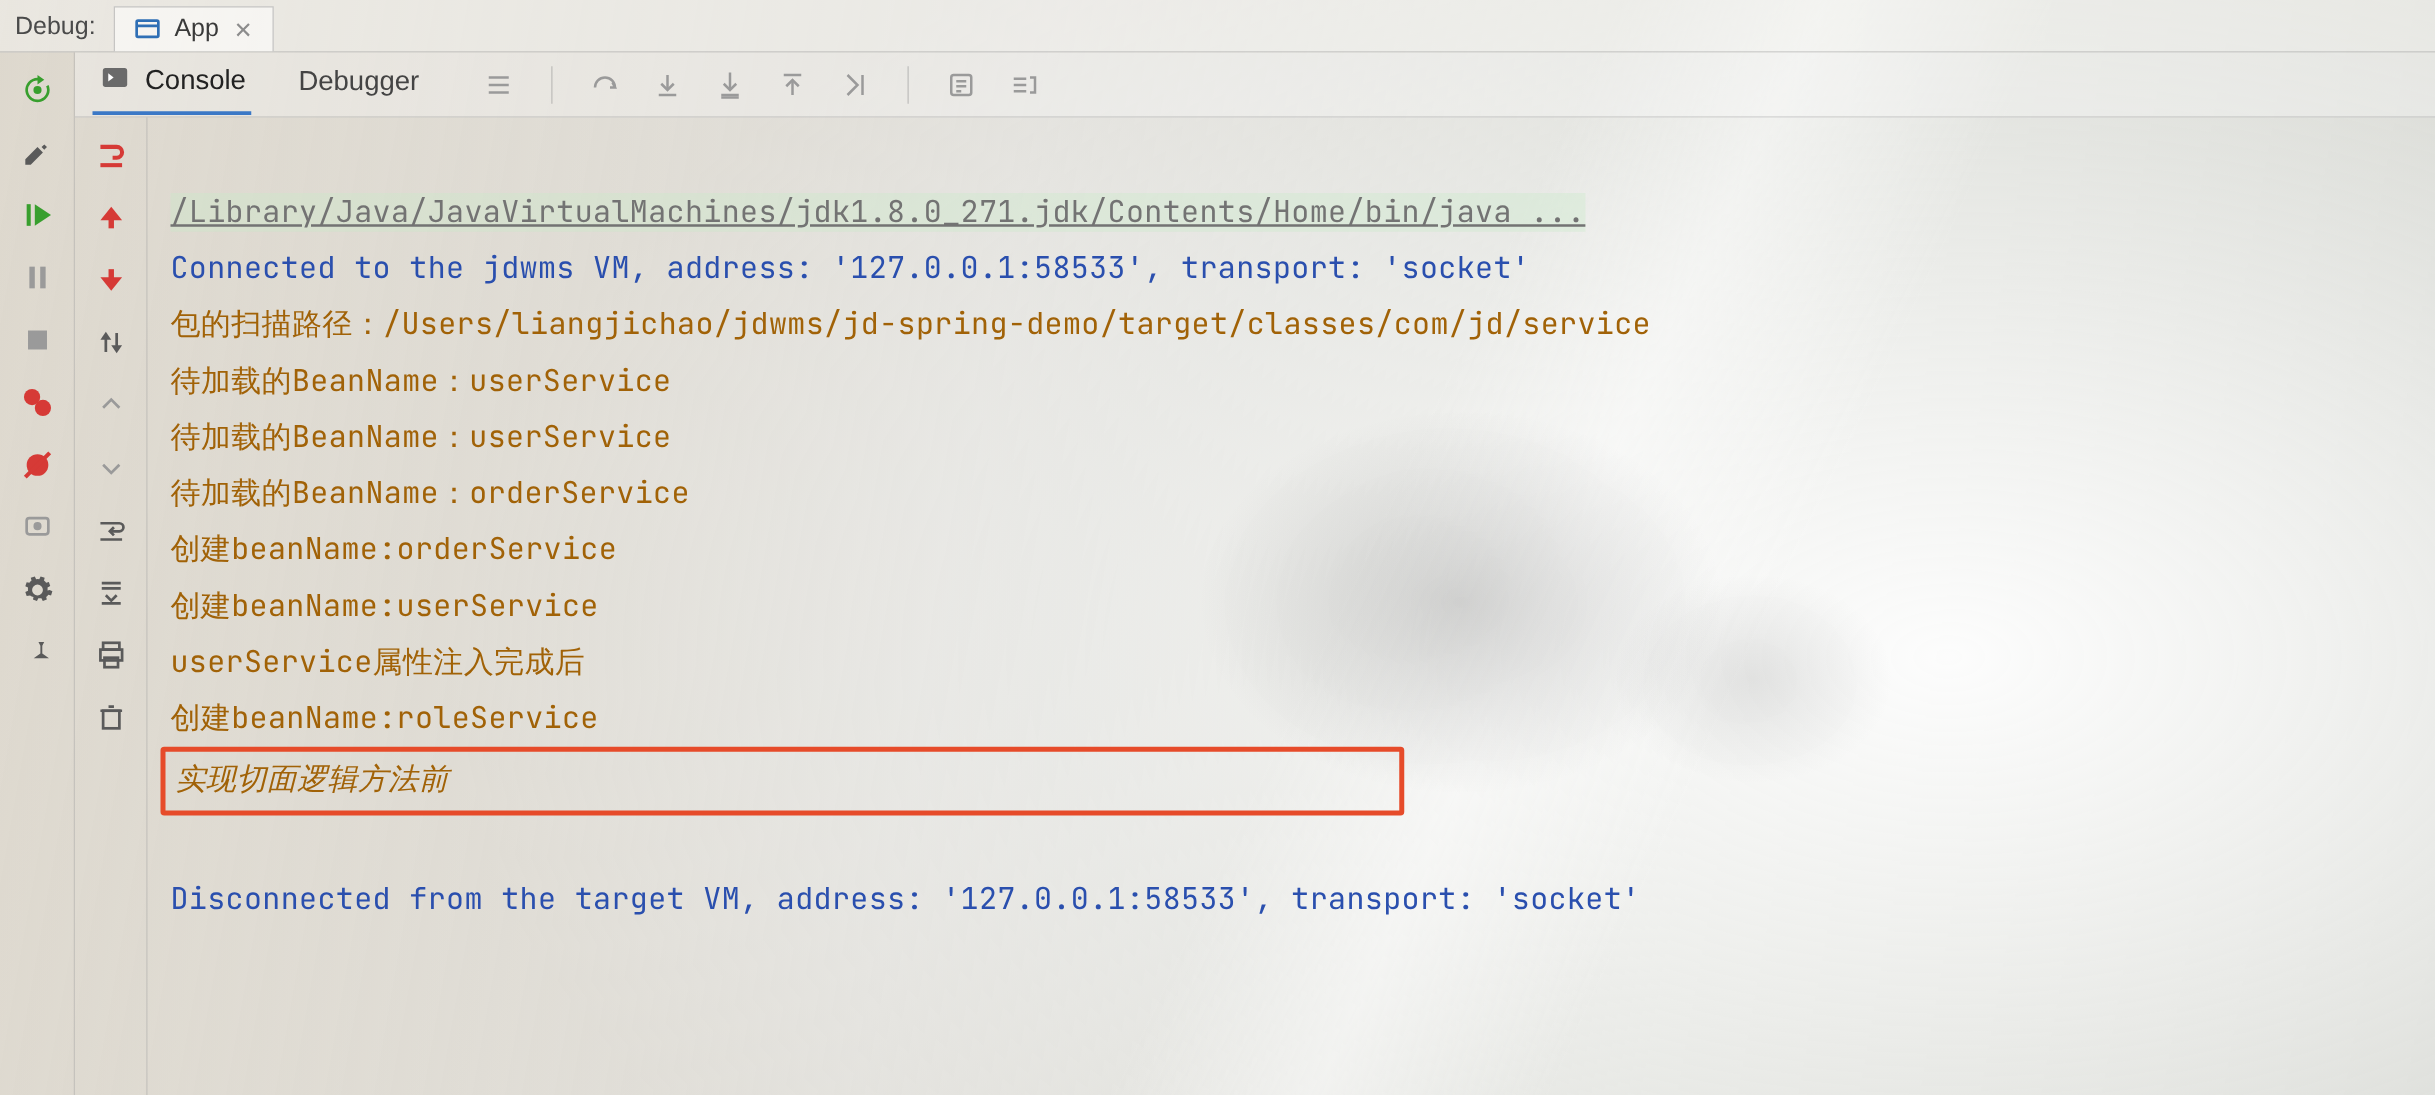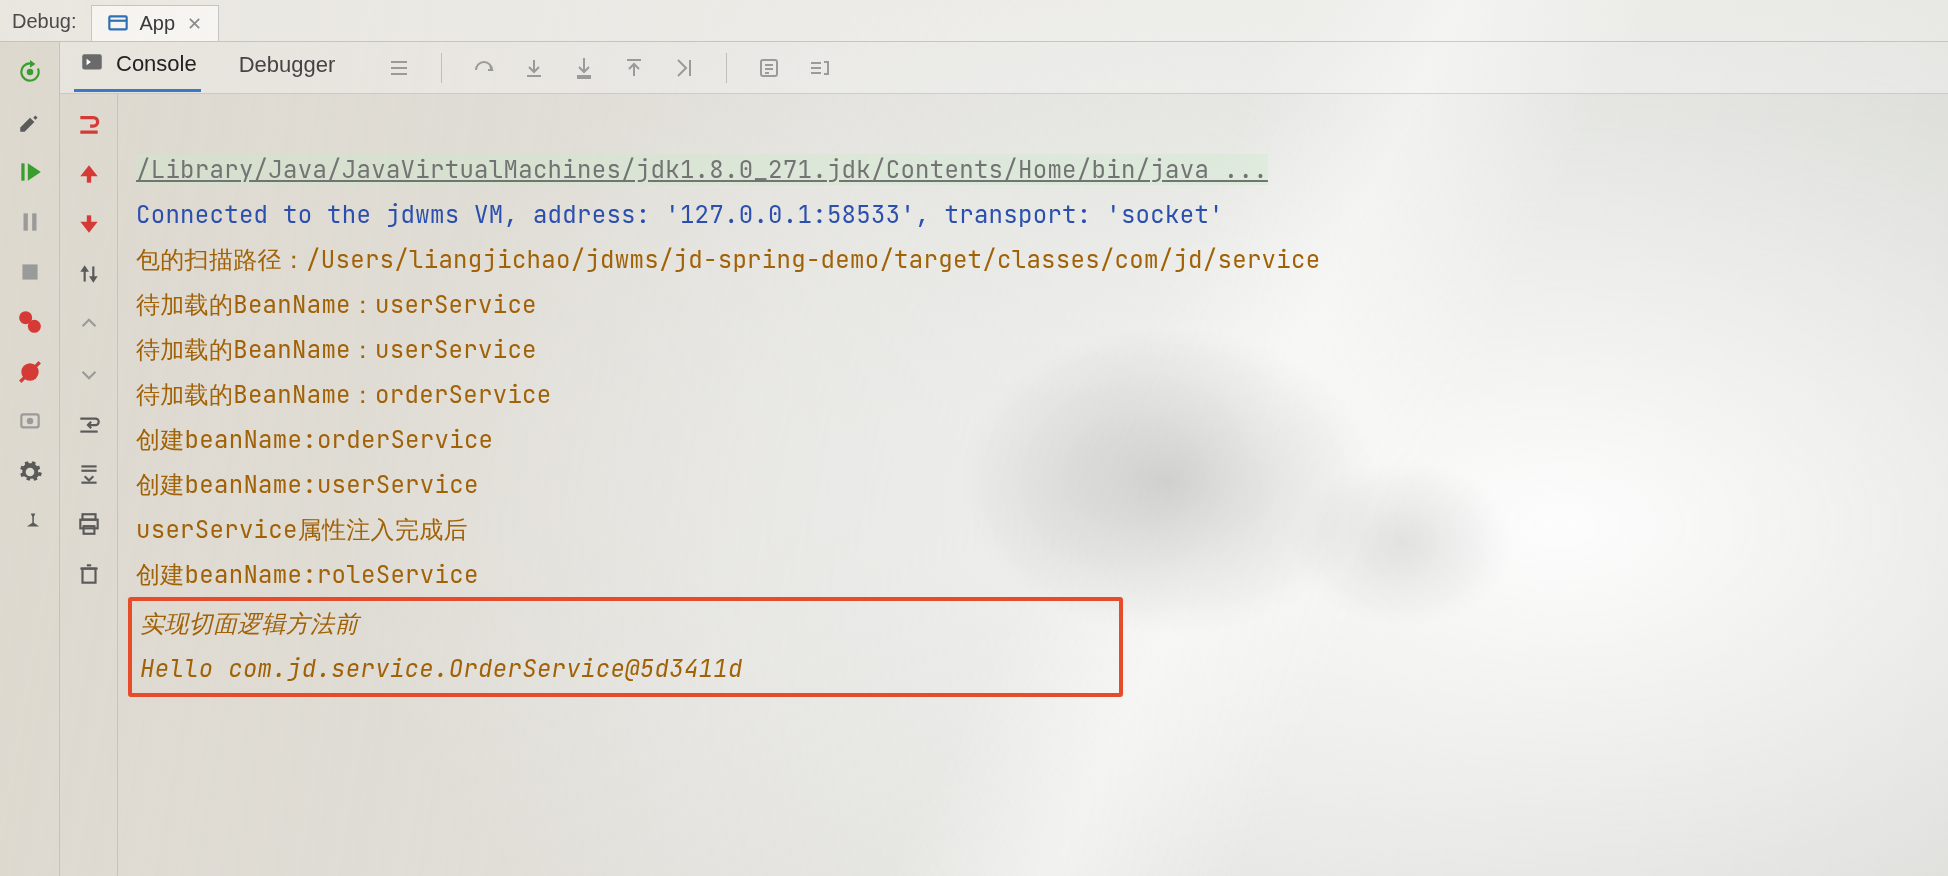--- a/index.html
+++ b/index.html
@@ -319,20 +319,21 @@
 <span class="cmd">/Library/Java/JavaVirtualMachines/jdk1.8.0_271.jdk/Contents/Home/bin/java ...</span>
 <span class="vm">Connected to the jdwms VM, address: '127.0.0.1:58533', transport: 'socket'</span>
 <span class="plain">包的扫描路径：/Users/liangjichao/jdwms/jd-spring-demo/target/classes/com/jd/service</span>
 <span class="plain">待加载的BeanName：userService</span>
 <span class="plain">待加载的BeanName：userService</span>
 <span class="plain">待加载的BeanName：orderService</span>
 <span class="plain">创建beanName:orderService</span>
 <span class="plain">创建beanName:userService</span>
 <span class="plain">userService属性注入完成后</span>
 <span class="plain">创建beanName:roleService</span>
-<span class="hlbox"><span class="plain">实现切面逻辑方法前</span><span class="plain">Hello com.jd.service.OrderService@5d3411d</span></span>
+<span class="hlbox"><span class="plain">实现切面逻辑方法前</span></span>
+<span class="vm">Disconnected from the target VM, address: '127.0.0.1:58533', transport: 'socket'</span>
 <span class="plain"></span>
 
         </div>
       </div>
     </div>
   </div>
 </div>
 
 </body></html>

